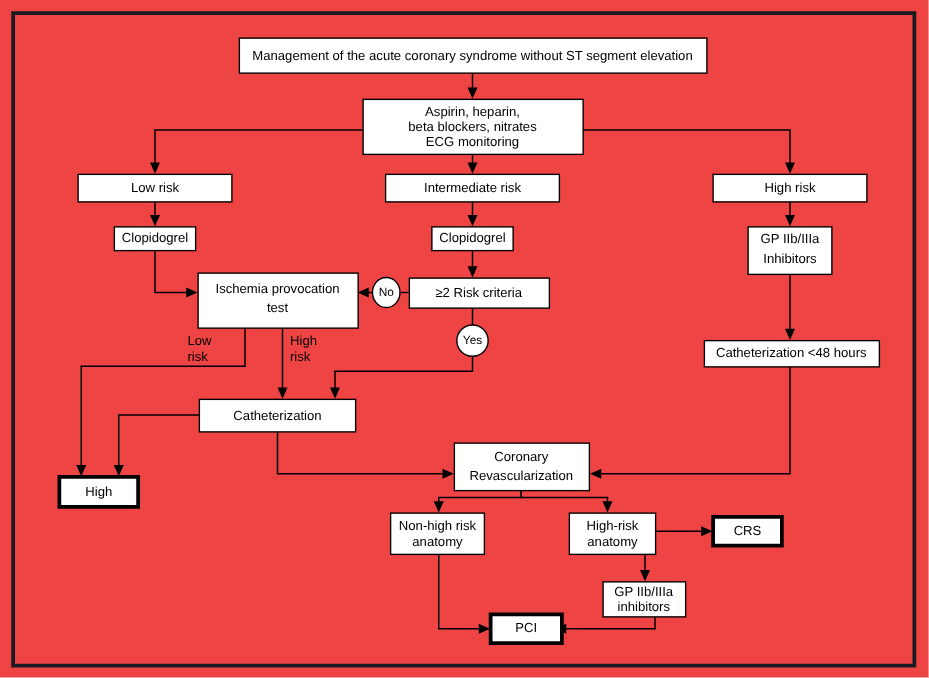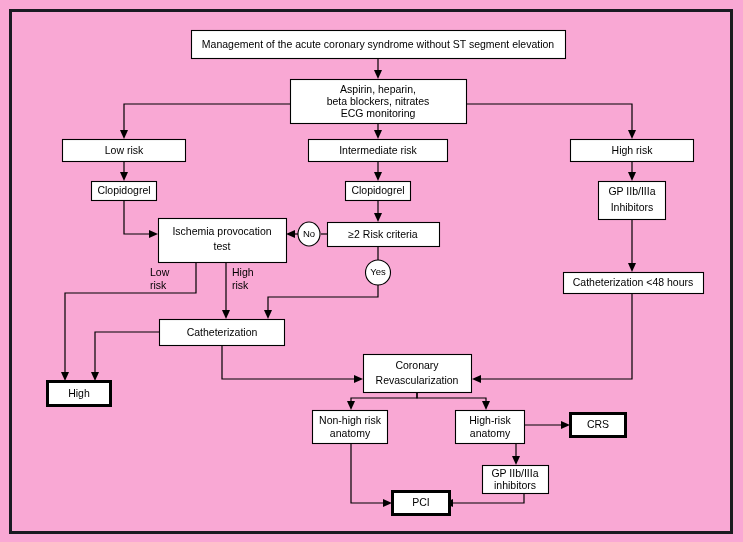--- a/index.html
+++ b/index.html
@@ -7,21 +7,21 @@
     padding: 0;
     background: #ffffff;
   }
   body {
     font-family: "Liberation Sans", sans-serif;
   }
   #page {
     position: relative;
     width: 743px;
     height: 542px;
-    background: #f9a8d4;
+    background: #ef4444;
     overflow: hidden;
   }
   svg.diagram {
     display: block;
     width: 743px;
     height: 542px;
   }
   .frame {
     fill: none;
     stroke: #1a1a22;

